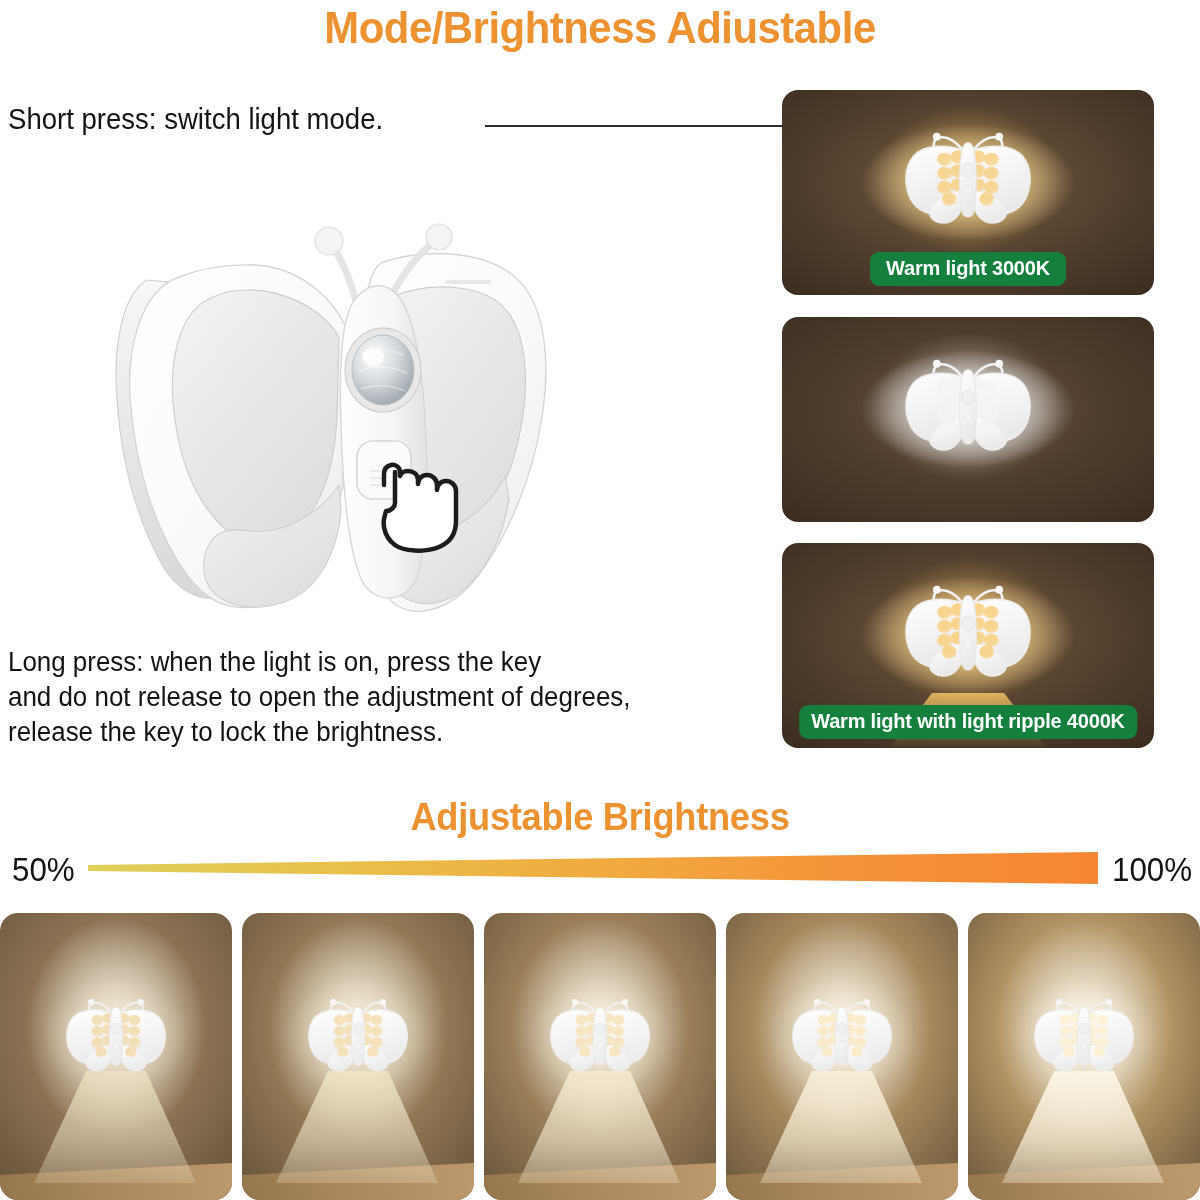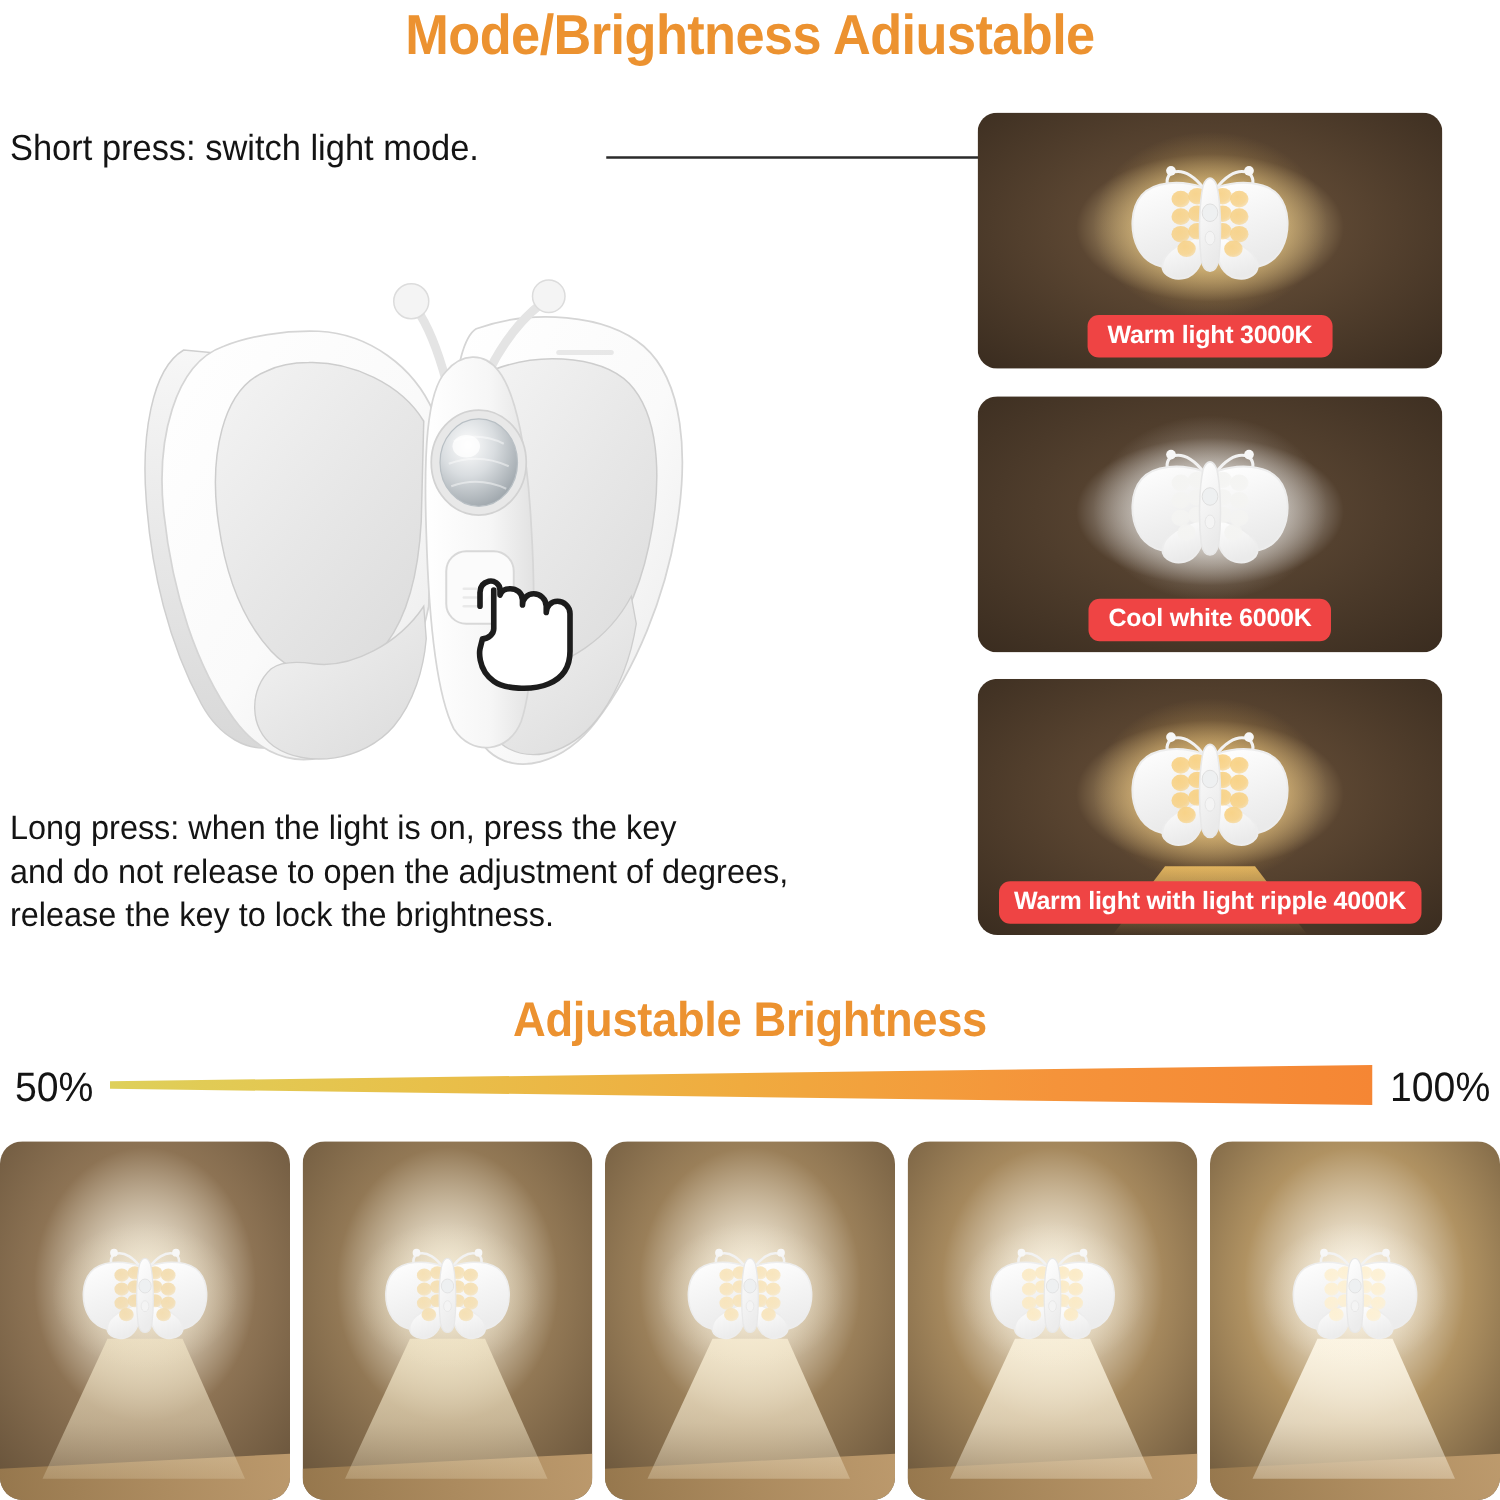--- a/index.html
+++ b/index.html
@@ -95,21 +95,21 @@
   }
   #mode-card-0 { top: 90px; }
   #mode-card-1 { top: 317px; }
   #mode-card-2 { top: 543px; }
   .mode-scene { position:absolute; inset:0; }
   .mode-badge {
     position: absolute;
     left: 50%;
     transform: translateX(-50%);
     bottom: 9px;
-    background: #ef4444;
+    background: #15803d;
     color: #ffffff;
     font-size: 20px;
     font-weight: bold;
     padding: 5px 16px 6px 16px;
     border-radius: 9px;
     white-space: nowrap;
     letter-spacing: -0.2px;
   }
   #mode-card-2 .mode-badge { font-size: 20px; padding: 5px 12px 6px 12px; }
 
@@ -392,21 +392,20 @@
             <ellipse cx="30" cy="12" rx="9.5" ry="8.5" fill="url(#ledm1)" opacity="0.95"></ellipse>
             <ellipse cx="24" cy="27" rx="9.5" ry="8.5" fill="url(#ledm1)" opacity="0.95"></ellipse>
           </g>
     <path d="M-7,-38 C-11,-20 -12,14 -9,38 C-6,54 6,54 9,38
              C12,14 11,-20 7,-38 C3,-48 -3,-48 -7,-38 Z" fill="url(#shellm1)" stroke="#e8e8e8" stroke-width="1.6"></path>
     <ellipse cx="0" cy="-10" rx="8" ry="9" fill="#eef0f1" stroke="#dedede" stroke-width="1"></ellipse>
     <ellipse cx="0" cy="16" rx="5" ry="7" fill="#f4f4f4" stroke="#e2e2e2" stroke-width="0.8"></ellipse>
   </g>
   </svg>
     </div>
-  <div class="mode-badge">Cool white 6000K</div>
 </div>
 <div class="mode-card" id="mode-card-2">
   <div class="mode-scene">
   <svg viewBox="0 0 372 205" preserveAspectRatio="none" xmlns="http://www.w3.org/2000/svg" style="display:block;width:100%;height:100%">
     <defs>
       <radialGradient id="wallm2" cx="0.5" cy="0.45" r="0.72">
         <stop offset="0" stop-color="#f5c465" stop-opacity="0.5"></stop>
         <stop offset="0.4" stop-color="#5a4531"></stop>
         <stop offset="1" stop-color="#3b2d20"></stop>
       </radialGradient>

